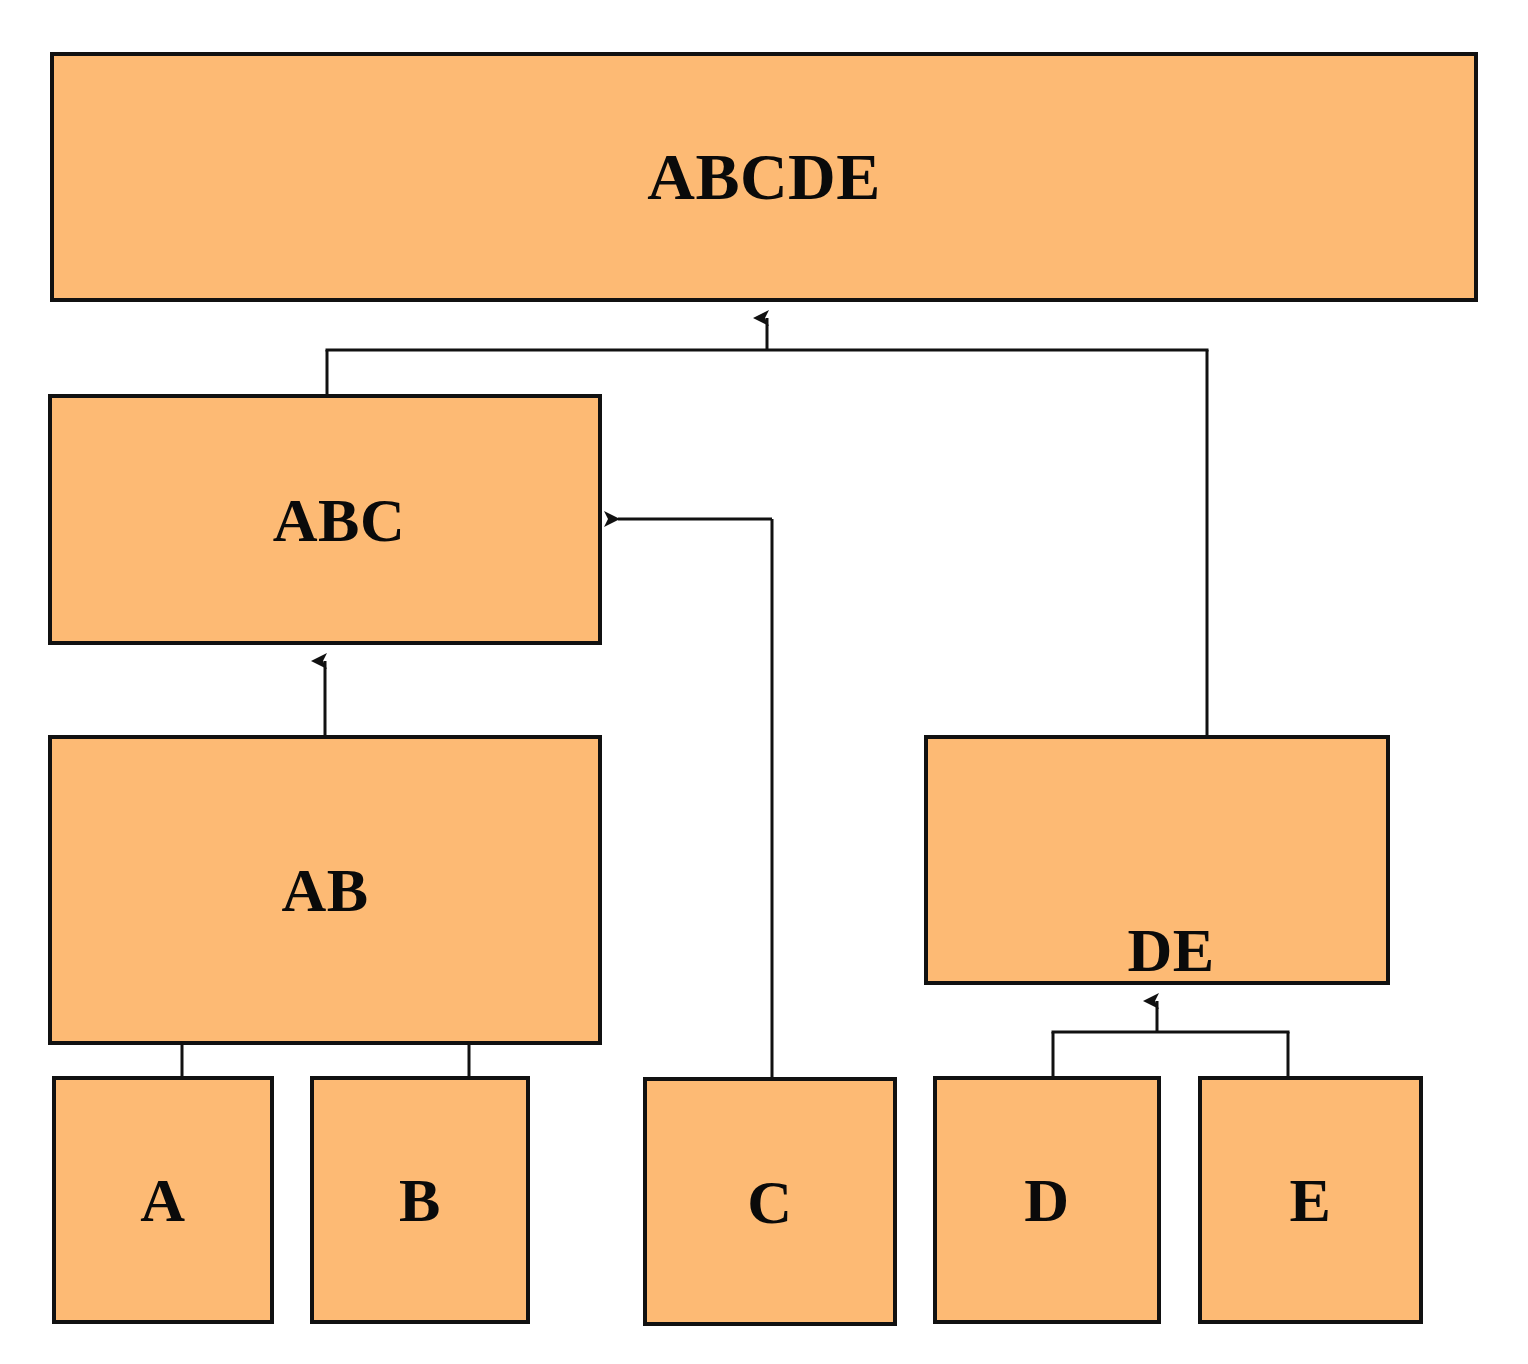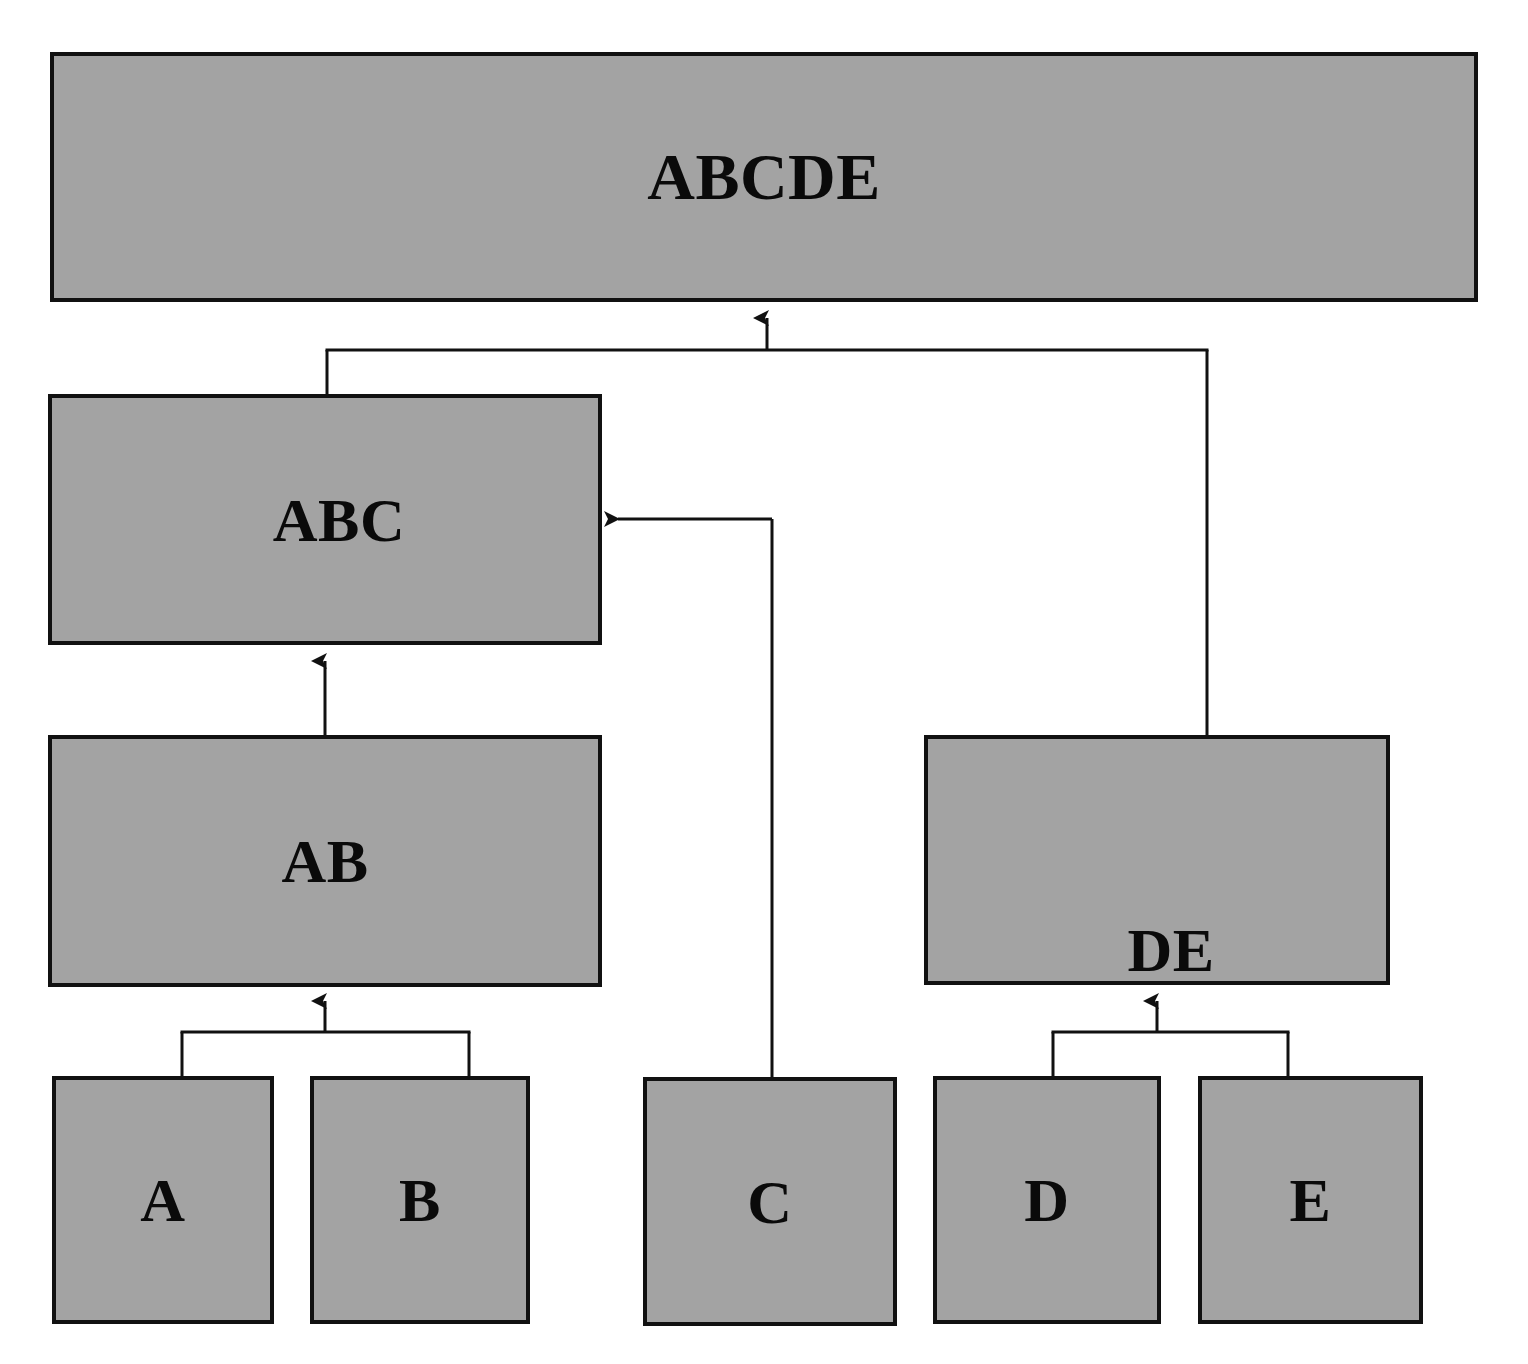--- a/index.html
+++ b/index.html
@@ -21,21 +21,21 @@
     position: absolute;
     left: 0;
     top: 0;
     width: 1528px;
     height: 1364px;
     pointer-events: none;
   }
   .node {
     position: absolute;
     box-sizing: border-box;
-    background: #a3a3a3;
+    background: #fdba74;
     border: 4px solid #111111;
     display: flex;
     align-items: center;
     justify-content: center;
     z-index: 2;
   }
   .node-label {
     font-weight: bold;
     color: #0a0a0a;
     letter-spacing: 0.5px;
@@ -98,21 +98,21 @@
   </div>
 
   <div class="node lvl-1" style="left:48px; top:394px; width:554px; height:251px;">
     <span class="node-label">ABC</span>
   </div>
 
   <div class="node lvl-1" style="left:924px; top:735px; width:466px; height:250px;align-items:flex-end;">
     <span class="node-label">DE</span>
   </div>
 
-  <div class="node lvl-2" style="left:48px; top:735px; width:554px; height:252px;">
+  <div class="node lvl-2" style="left:48px; top:735px; width:554px; height:310px;">
     <span class="node-label">AB</span>
   </div>
 
   <div class="node lvl-3" style="left:52px; top:1076px; width:222px; height:248px;">
     <span class="node-label">A</span>
   </div>
 
   <div class="node lvl-3" style="left:310px; top:1076px; width:220px; height:248px;">
     <span class="node-label">B</span>
   </div>

